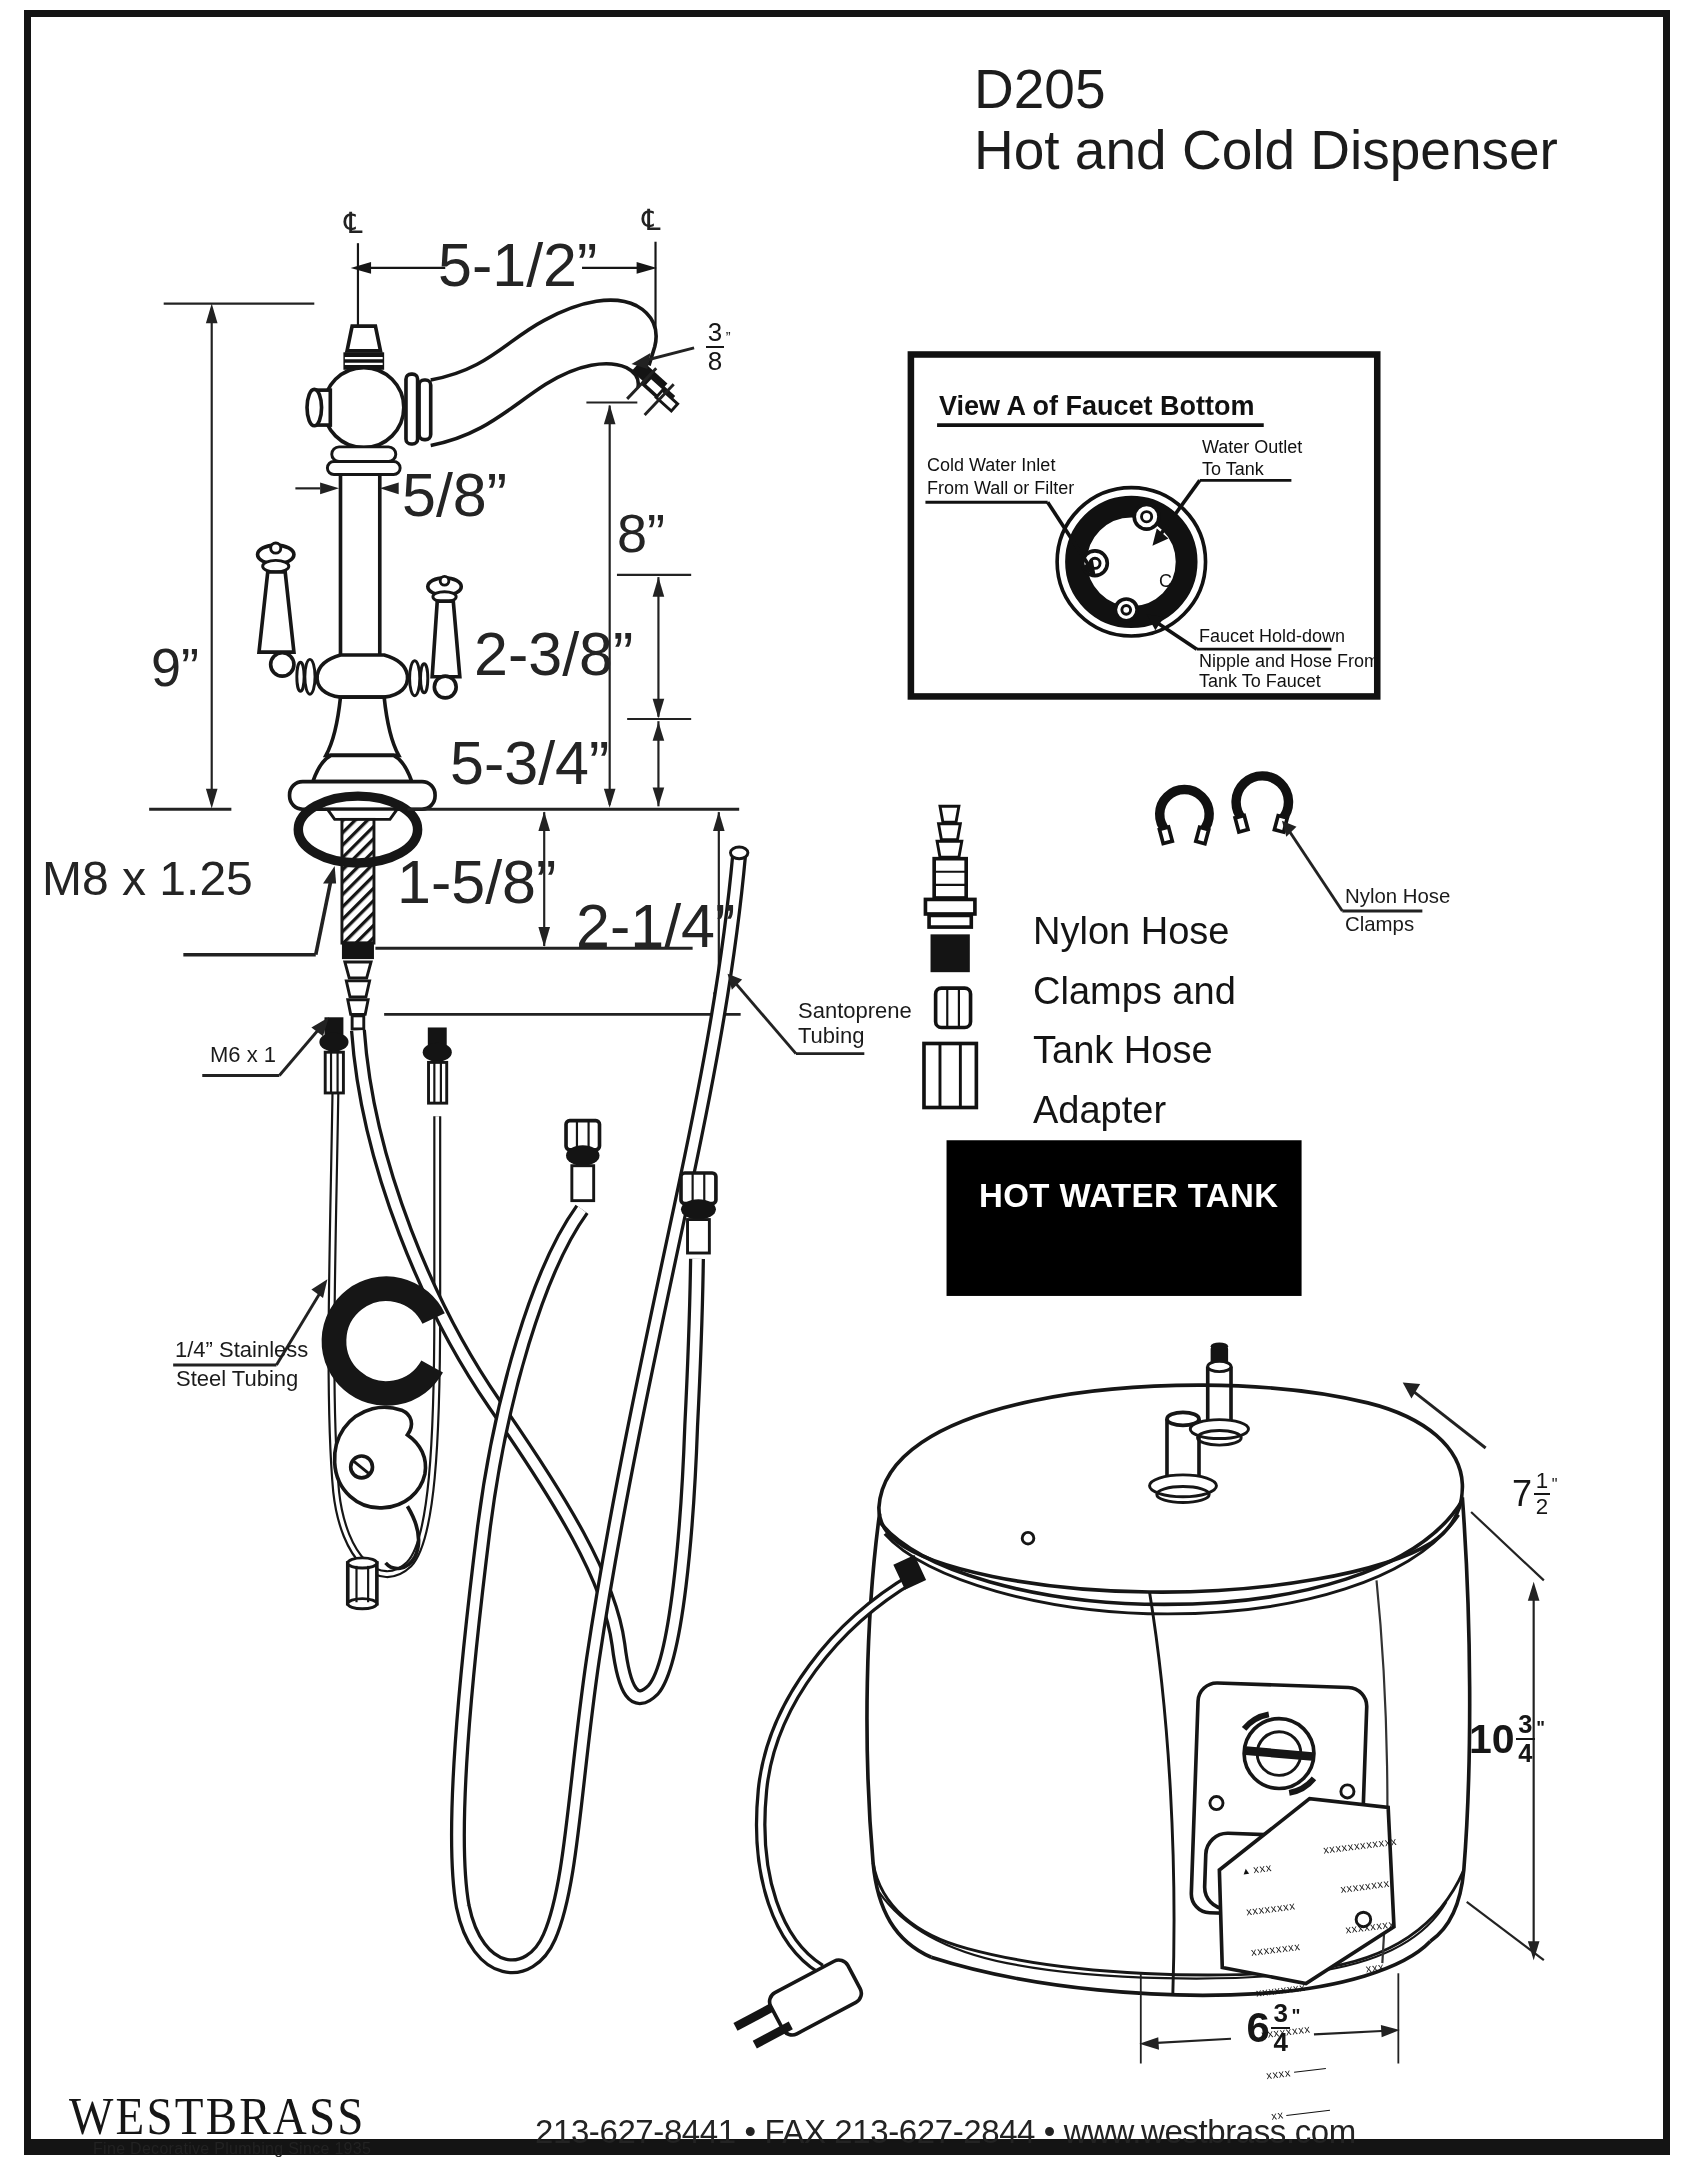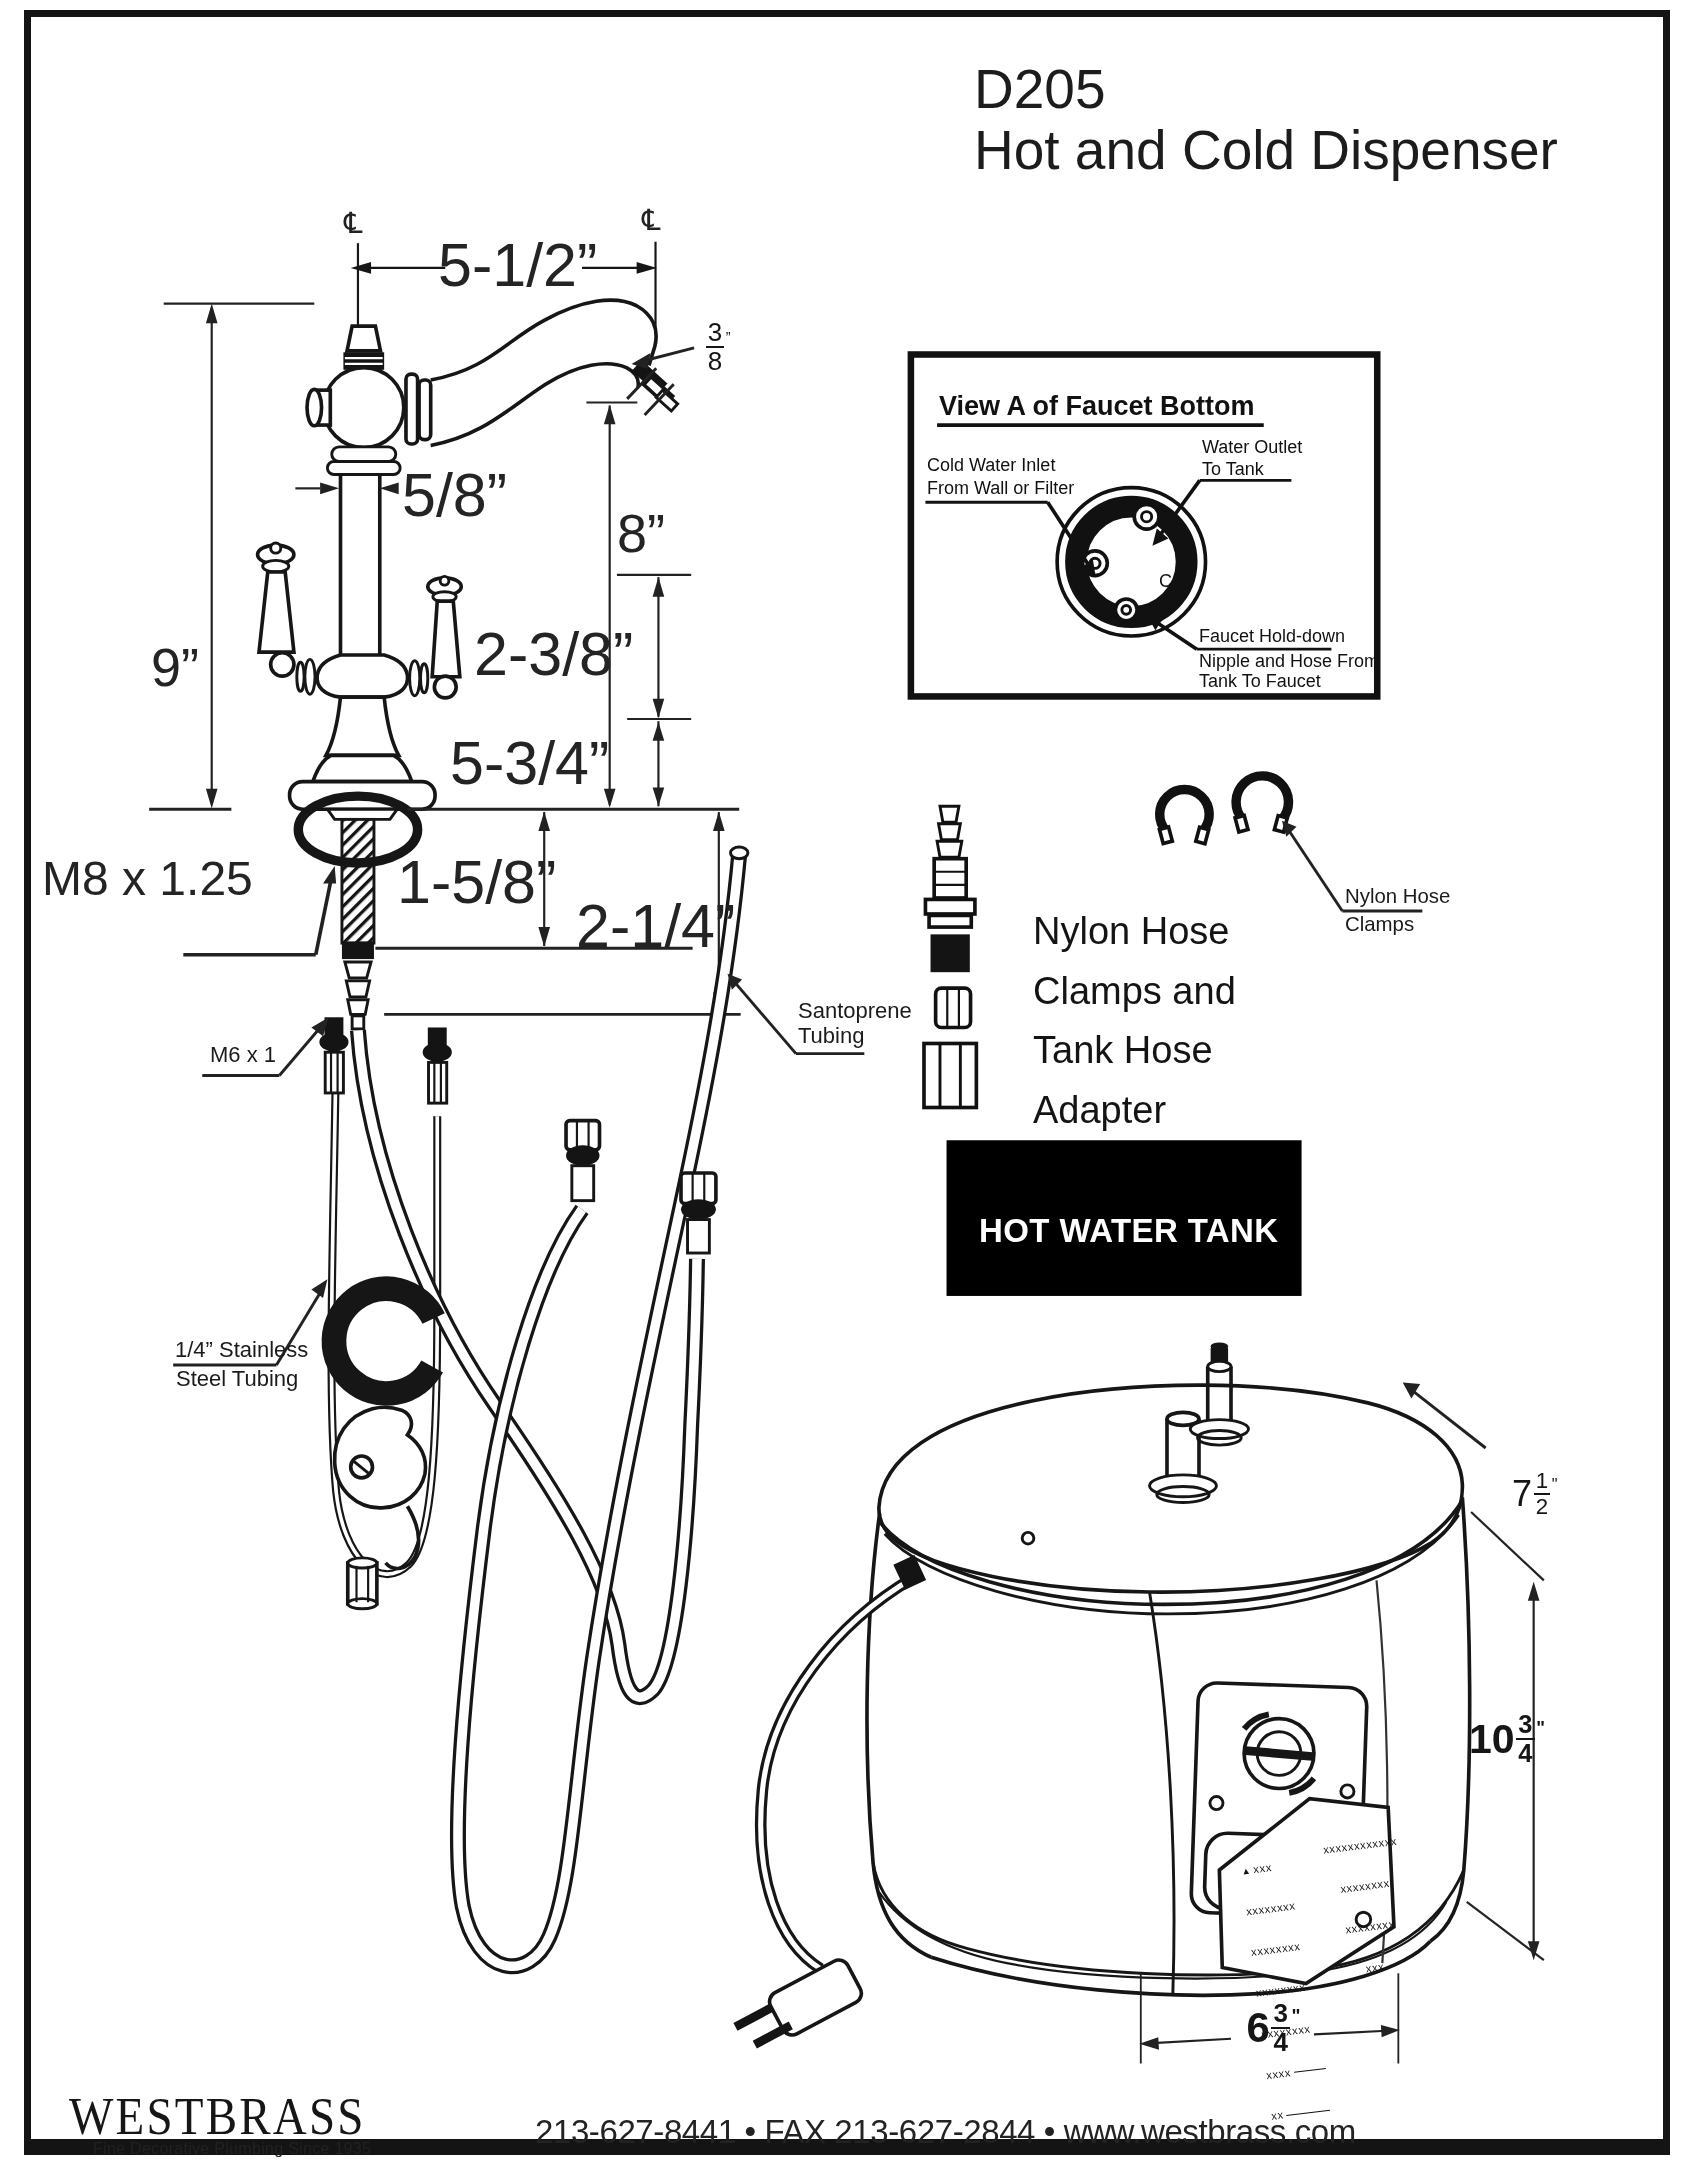--- a/index.html
+++ b/index.html
@@ -402,21 +402,21 @@
   <div class="t va-label" style="left:1199px;top:672px;">Tank To Faucet</div>
   <div class="t va-label" style="left:1159px;top:572px;">C</div>
 
   <div class="t adapter-text" style="left:1033px;top:901px;">Nylon Hose</div>
   <div class="t adapter-text" style="left:1033px;top:961px;">Clamps and</div>
   <div class="t adapter-text" style="left:1033px;top:1020px;">Tank Hose</div>
   <div class="t adapter-text" style="left:1033px;top:1080px;">Adapter</div>
   <div class="t dim-sm" style="left:1345px;top:886px;font-size:20.4px;">Nylon Hose</div>
   <div class="t dim-sm" style="left:1345px;top:914px;font-size:20.4px;">Clamps</div>
 
-  <div class="t warn-text" style="left:979px;top:1208px;">HOT WATER TANK</div>
+  <div class="t warn-text" style="left:979px;top:1173px;">HOT WATER TANK</div>
 
   <div class="t frac-label" style="left:1512px;top:1470px;font-size:36px;">
     <span>7</span>
     <span class="frac"><span class="fn">1</span><span class="fd">2</span></span>
     <span class="unit">"</span>
   </div>
   <div class="t frac-label bold" style="left:1469px;top:1712px;font-size:41px;">
     <span>10</span>
     <span class="frac"><span class="fn">3</span><span class="fd">4</span></span>
     <span class="unit">"</span>

